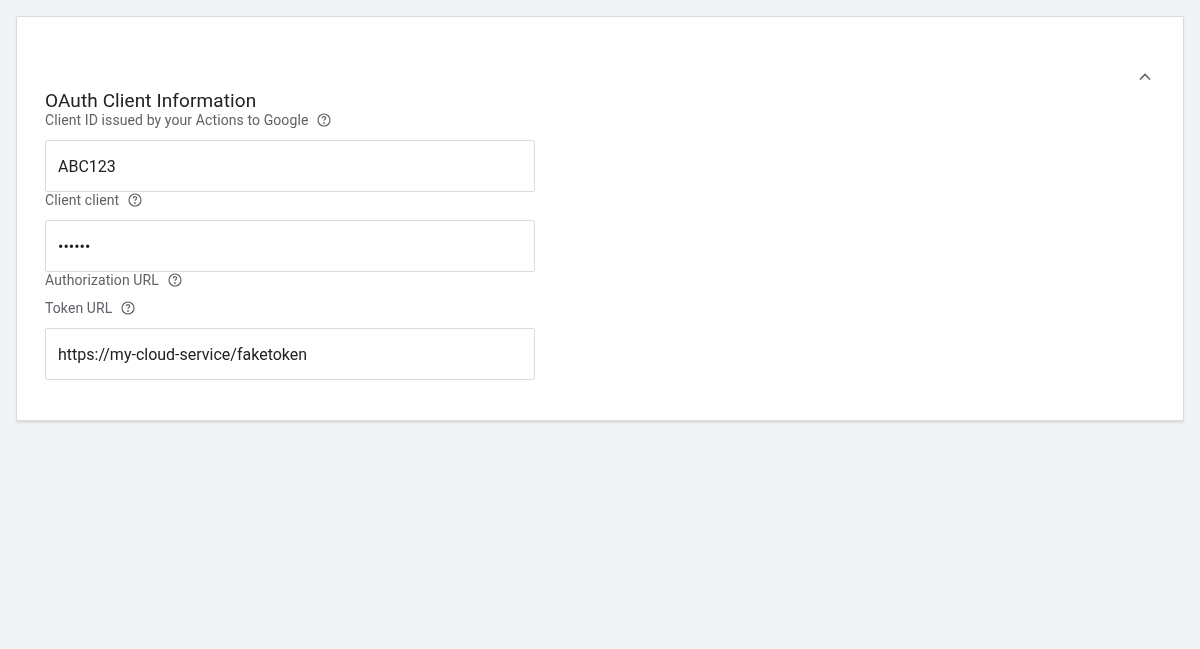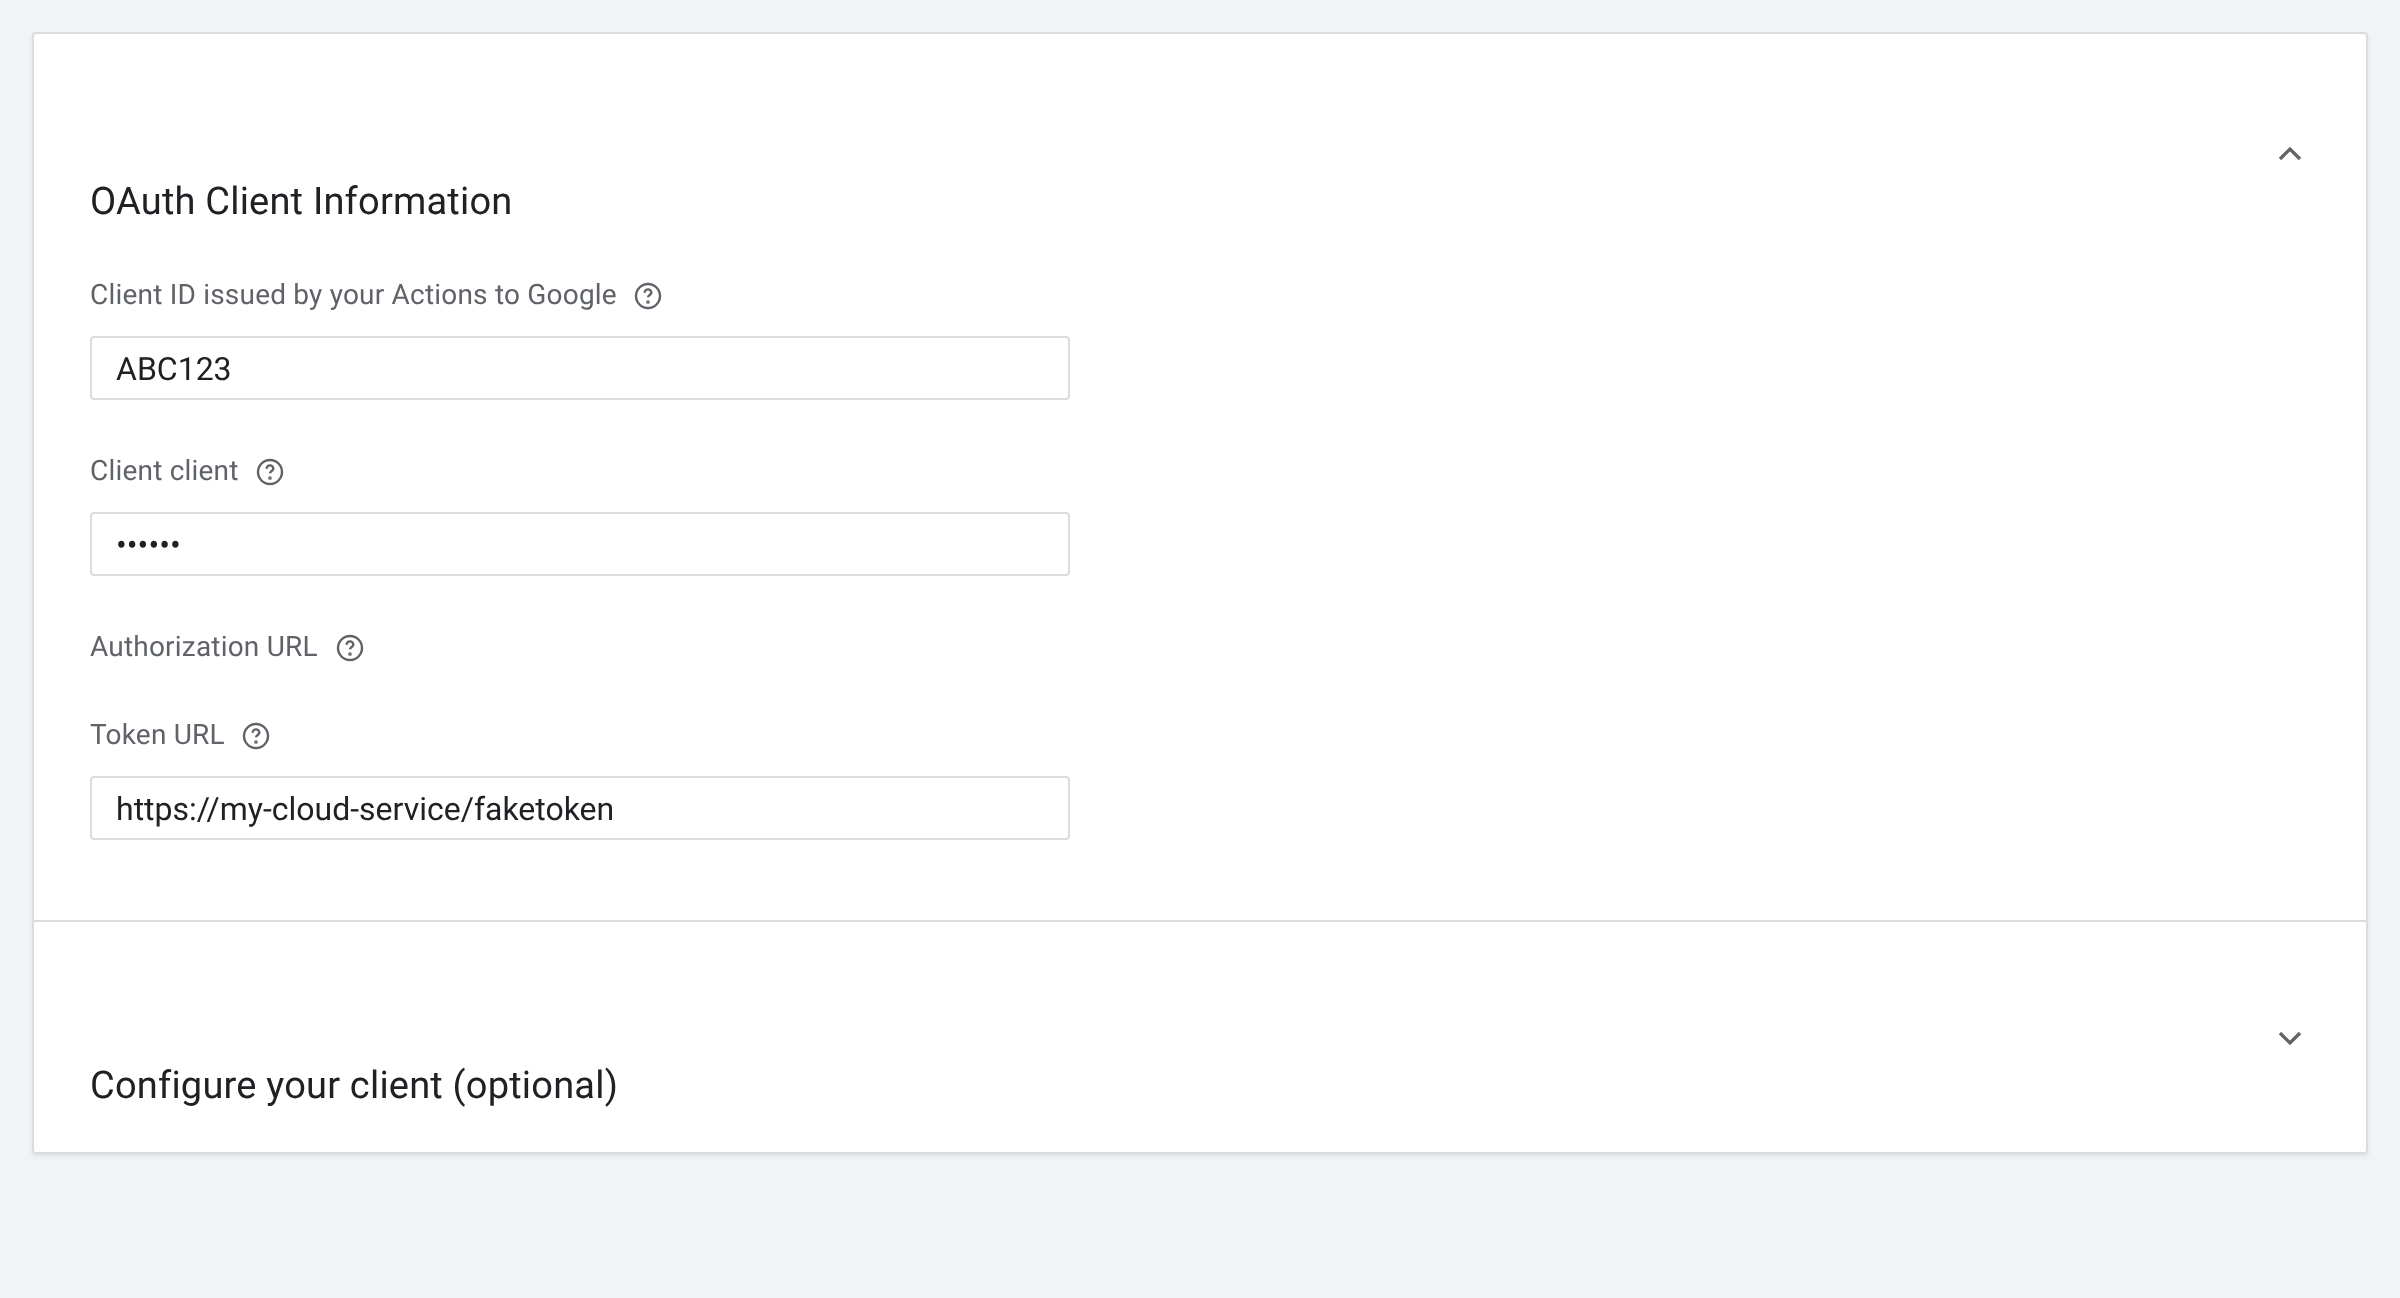--- a/index.html
+++ b/index.html
@@ -40,21 +40,20 @@
       color: #5f6368;
       display: inline-flex;
       align-items: center;
       justify-content: center;
     }
     .chevron svg {
       width: 20px;
       height: 20px;
     }
     .field {
-      margin-top: 28px;
     }
     .field-label-row {
       display: flex;
       align-items: center;
       gap: 8px;
       margin-bottom: 12px;
     }
     .field-label {
       font-size: 14px;
       color: #5f6368;
@@ -65,21 +64,21 @@
       align-items: center;
       justify-content: center;
       color: #5f6368;
     }
     .help-icon svg {
       width: 16px;
       height: 16px;
     }
     .text-input {
       width: 490px;
-      height: 32px;
+      height: 52px;
       border: 1px solid #dadce0;
       border-radius: 2px;
       padding: 0 12px;
       font-size: 16px;
       color: #202124;
       font-family: inherit;
       outline: none;
       background: #fff;
     }
     .divider {
@@ -161,22 +160,14 @@
             <circle cx="12" cy="16.5" r="0.5" fill="currentColor"></circle>
           </svg>
         </span>
       </div>
       <input type="text" class="text-input" value="https://my-cloud-service/faketoken" style="">
     </div>
   </div>
 
   <div class="divider"></div>
 
-  <div class="collapsed-section">
-    <div class="section-title">Configure your client (optional)</div>
-    <span class="chevron">
-      <svg viewBox="0 0 24 24" fill="none" stroke="currentColor" stroke-width="2">
-        <polyline points="6 9 12 15 18 9"></polyline>
-      </svg>
-    </span>
-  </div>
 
 </div>
 
 </body></html>

